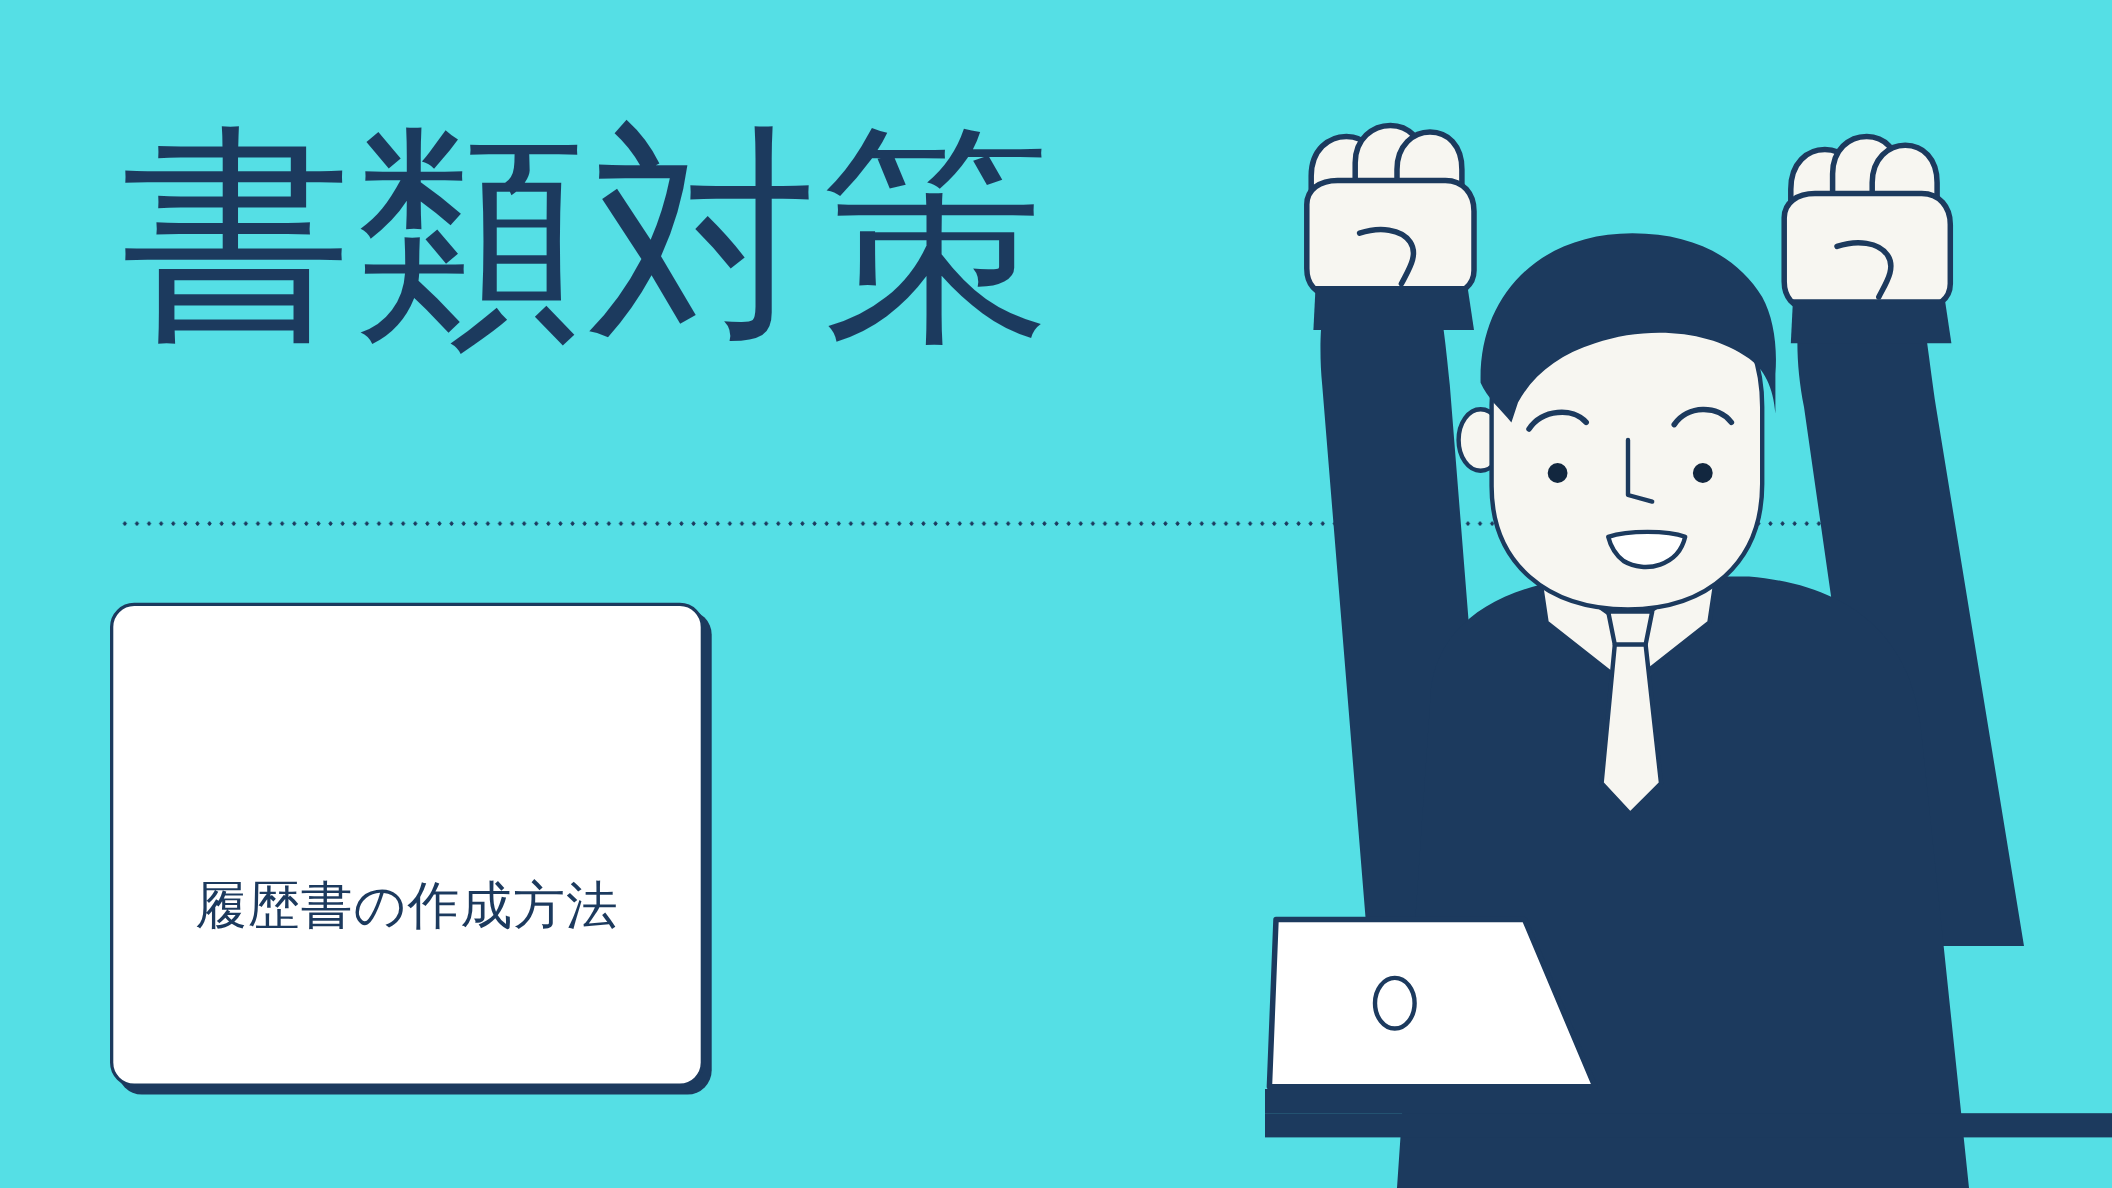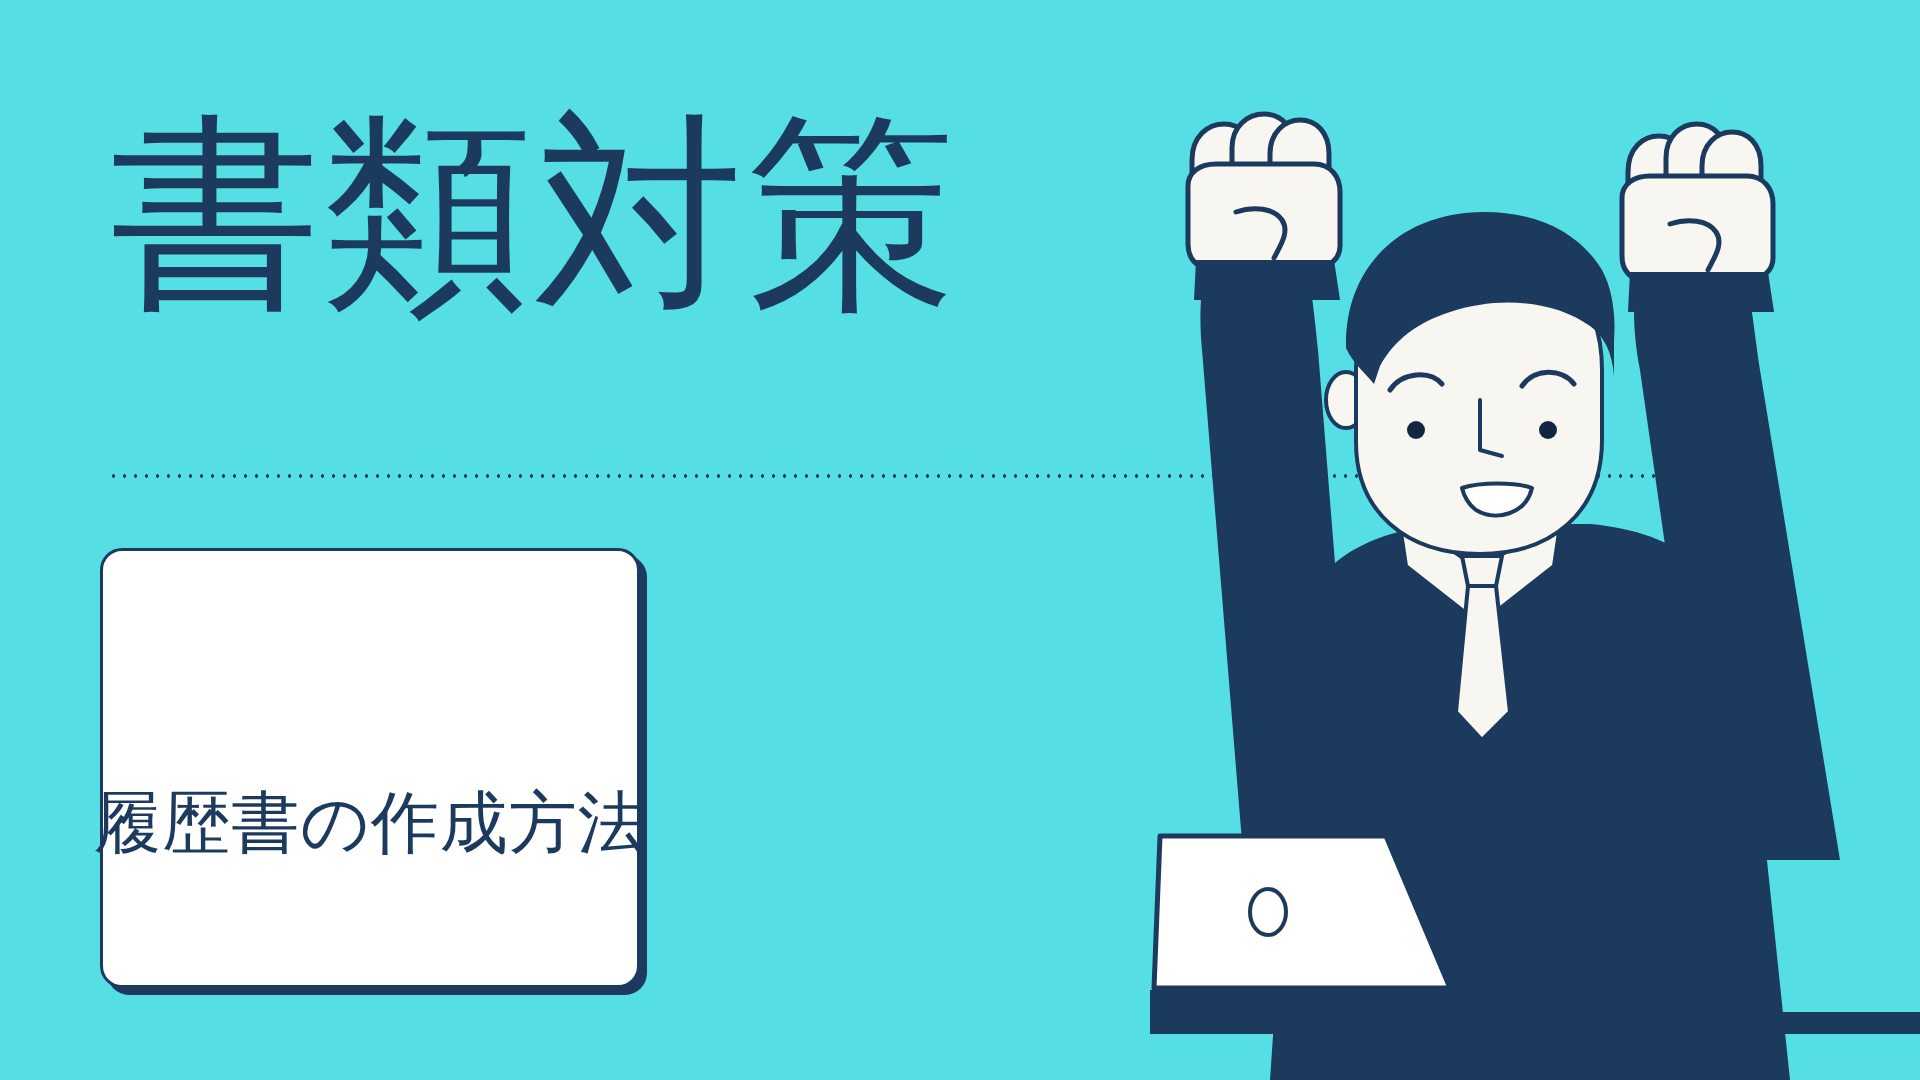--- a/index.html
+++ b/index.html
@@ -29,21 +29,21 @@
   .card{
     position:absolute;top:548px;width:540px;height:440px;
     background:#ffffff;border:3px solid #1c3a5e;border-radius:22px;
     box-shadow:7px 7px 0 0 #1c3a5e;
     display:flex;align-items:center;justify-content:center;
     box-sizing:border-box;
   }
   #card-1{left:100px;}
   #card-2{left:700px;}
   .card-label{
-    font-size:68px;color:#1c3a5e;white-space:nowrap;
+    font-size:47px;color:#1c3a5e;white-space:nowrap;
     letter-spacing:1px;line-height:1.2;
     transform:translateY(55px);
   }
 
   
   #illustration{position:absolute;left:1150px;top:100px;width:770px;height:980px;}
   #illustration svg{display:block;width:100%;height:100%;}
 </style>
 </head>
 <body>

